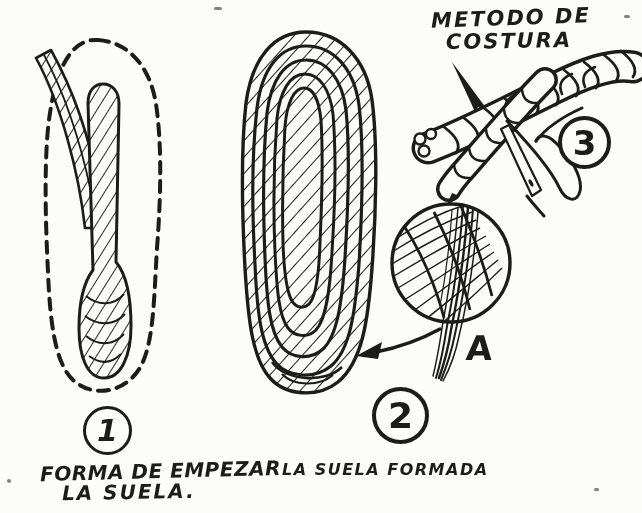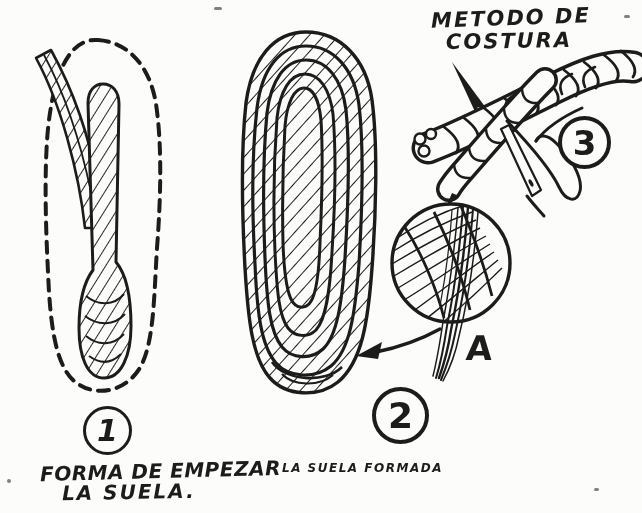--- a/index.html
+++ b/index.html
@@ -17,21 +17,21 @@
     font-weight:bold;
     font-style:italic;
     color:#1c1c1c;
     white-space:nowrap;
     line-height:1;
   }
   .title1{left:431px;top:8px;font-size:21px;letter-spacing:2px;transform:rotate(-2deg);}
   .title2{left:446px;top:31px;font-size:21px;letter-spacing:2px;transform:rotate(-1deg);}
   .cap1a{left:40px;top:461px;font-size:20px;letter-spacing:0.5px;transform:rotate(-1.5deg);}
   .cap1b{left:62px;top:482px;font-size:20px;letter-spacing:2px;transform:rotate(-1deg);}
-  .cap2{left:282px;top:462px;font-size:12px;letter-spacing:1.5px;}
+  .cap2{left:282px;top:462px;font-size:16px;letter-spacing:1.5px;}
   .detailA{left:466px;top:331px;font-size:34px;font-style:normal;transform:skewX(-4deg);}
   .badge{
     position:absolute;
     border:4px solid #1c1c1c;
     border-radius:50%;
     display:flex;align-items:center;justify-content:center;
     font-weight:bold;font-style:italic;
     background:#fcfcfa;
     box-sizing:border-box;
   }

